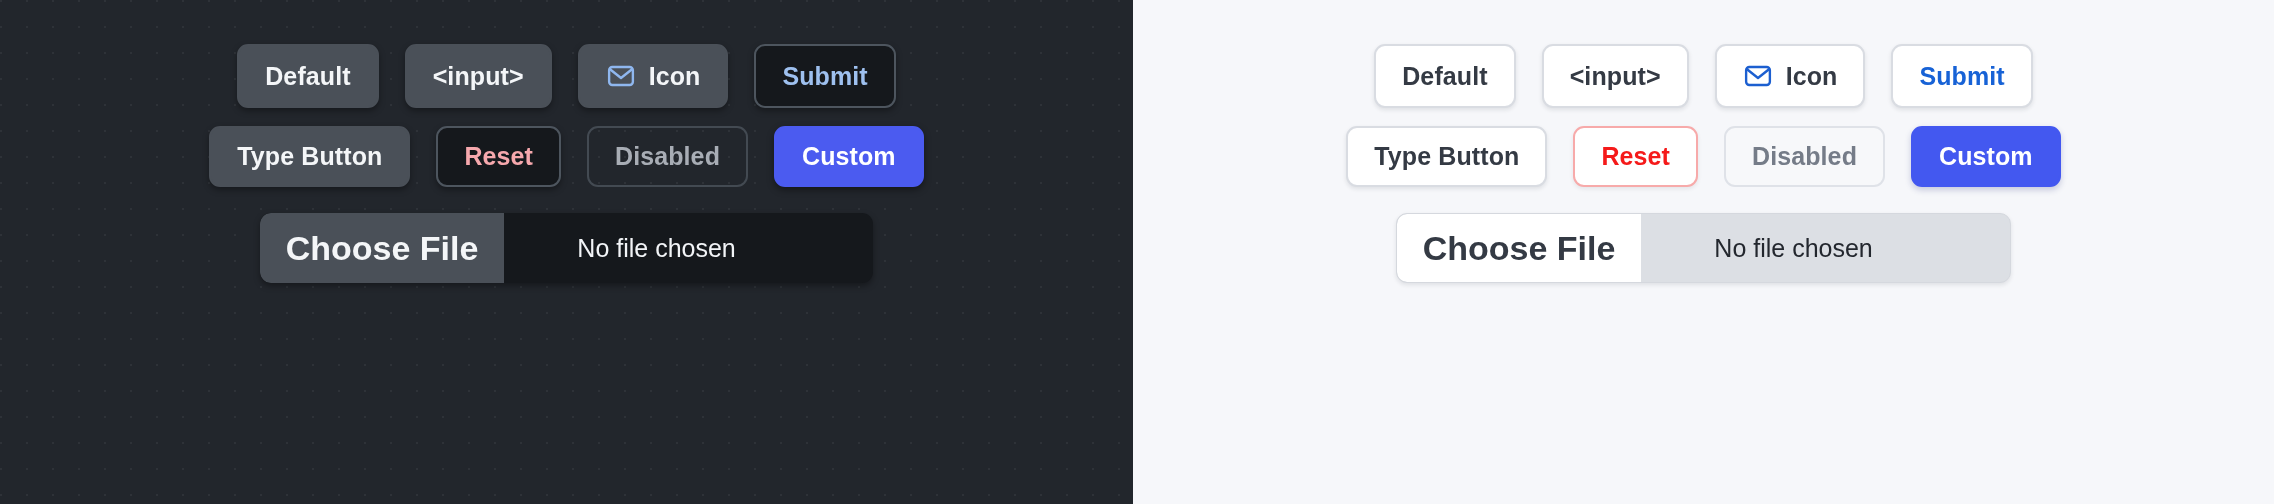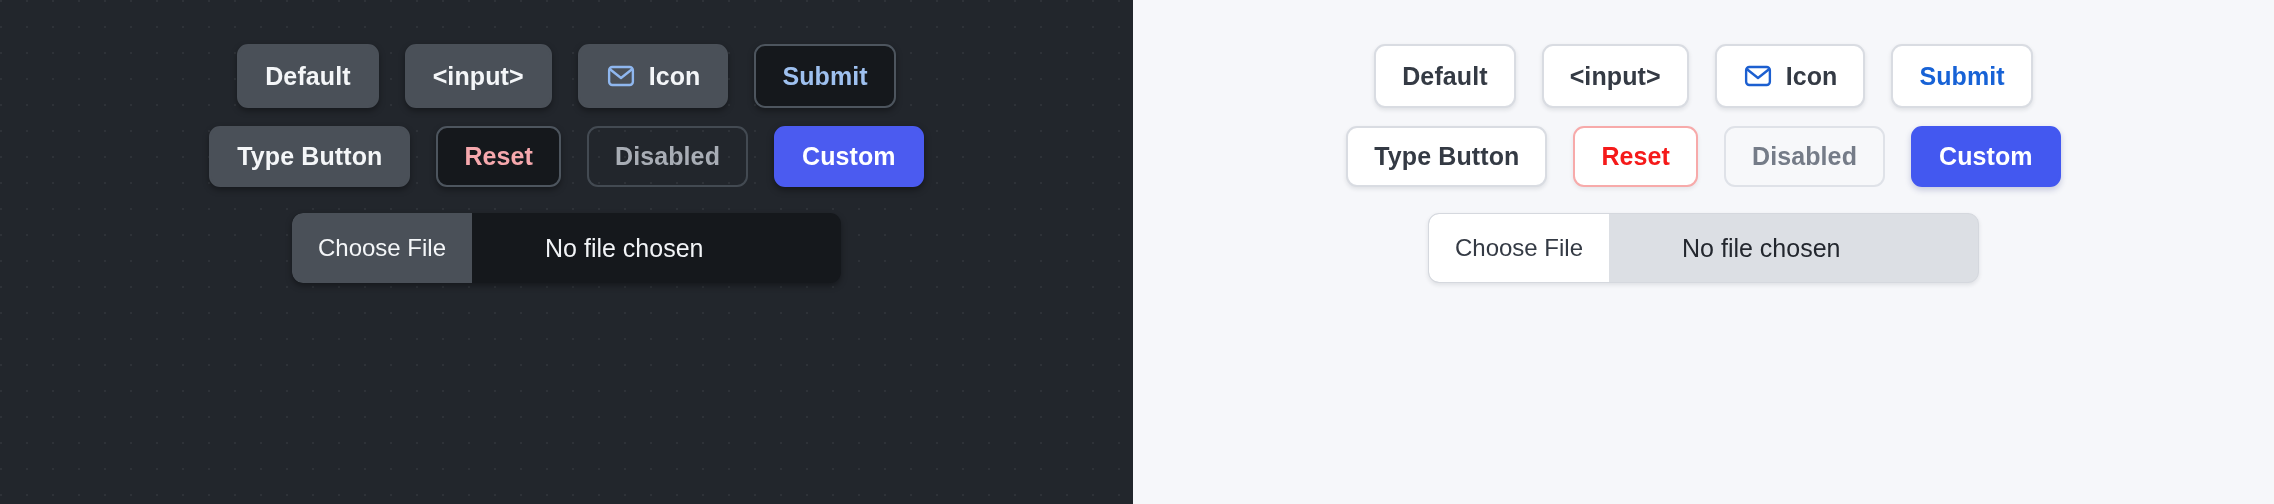--- a/index.html
+++ b/index.html
@@ -158,22 +158,22 @@
     align-items: stretch;
     height: 70px;
     border-radius: 11px;
     overflow: hidden;
   }
   .file-btn {
     display: inline-flex;
     align-items: center;
     justify-content: center;
     padding: 12px 26px;
-    font-size: 24px;
-    font-weight: normal;
+    font-size: 34px;
+    font-weight: bold;
     line-height: 1;
     white-space: nowrap;
     cursor: pointer;
     user-select: none;
   }
   .file-label {
     display: inline-flex;
     align-items: center;
     padding: 0 26px;
     font-size: 25px;

